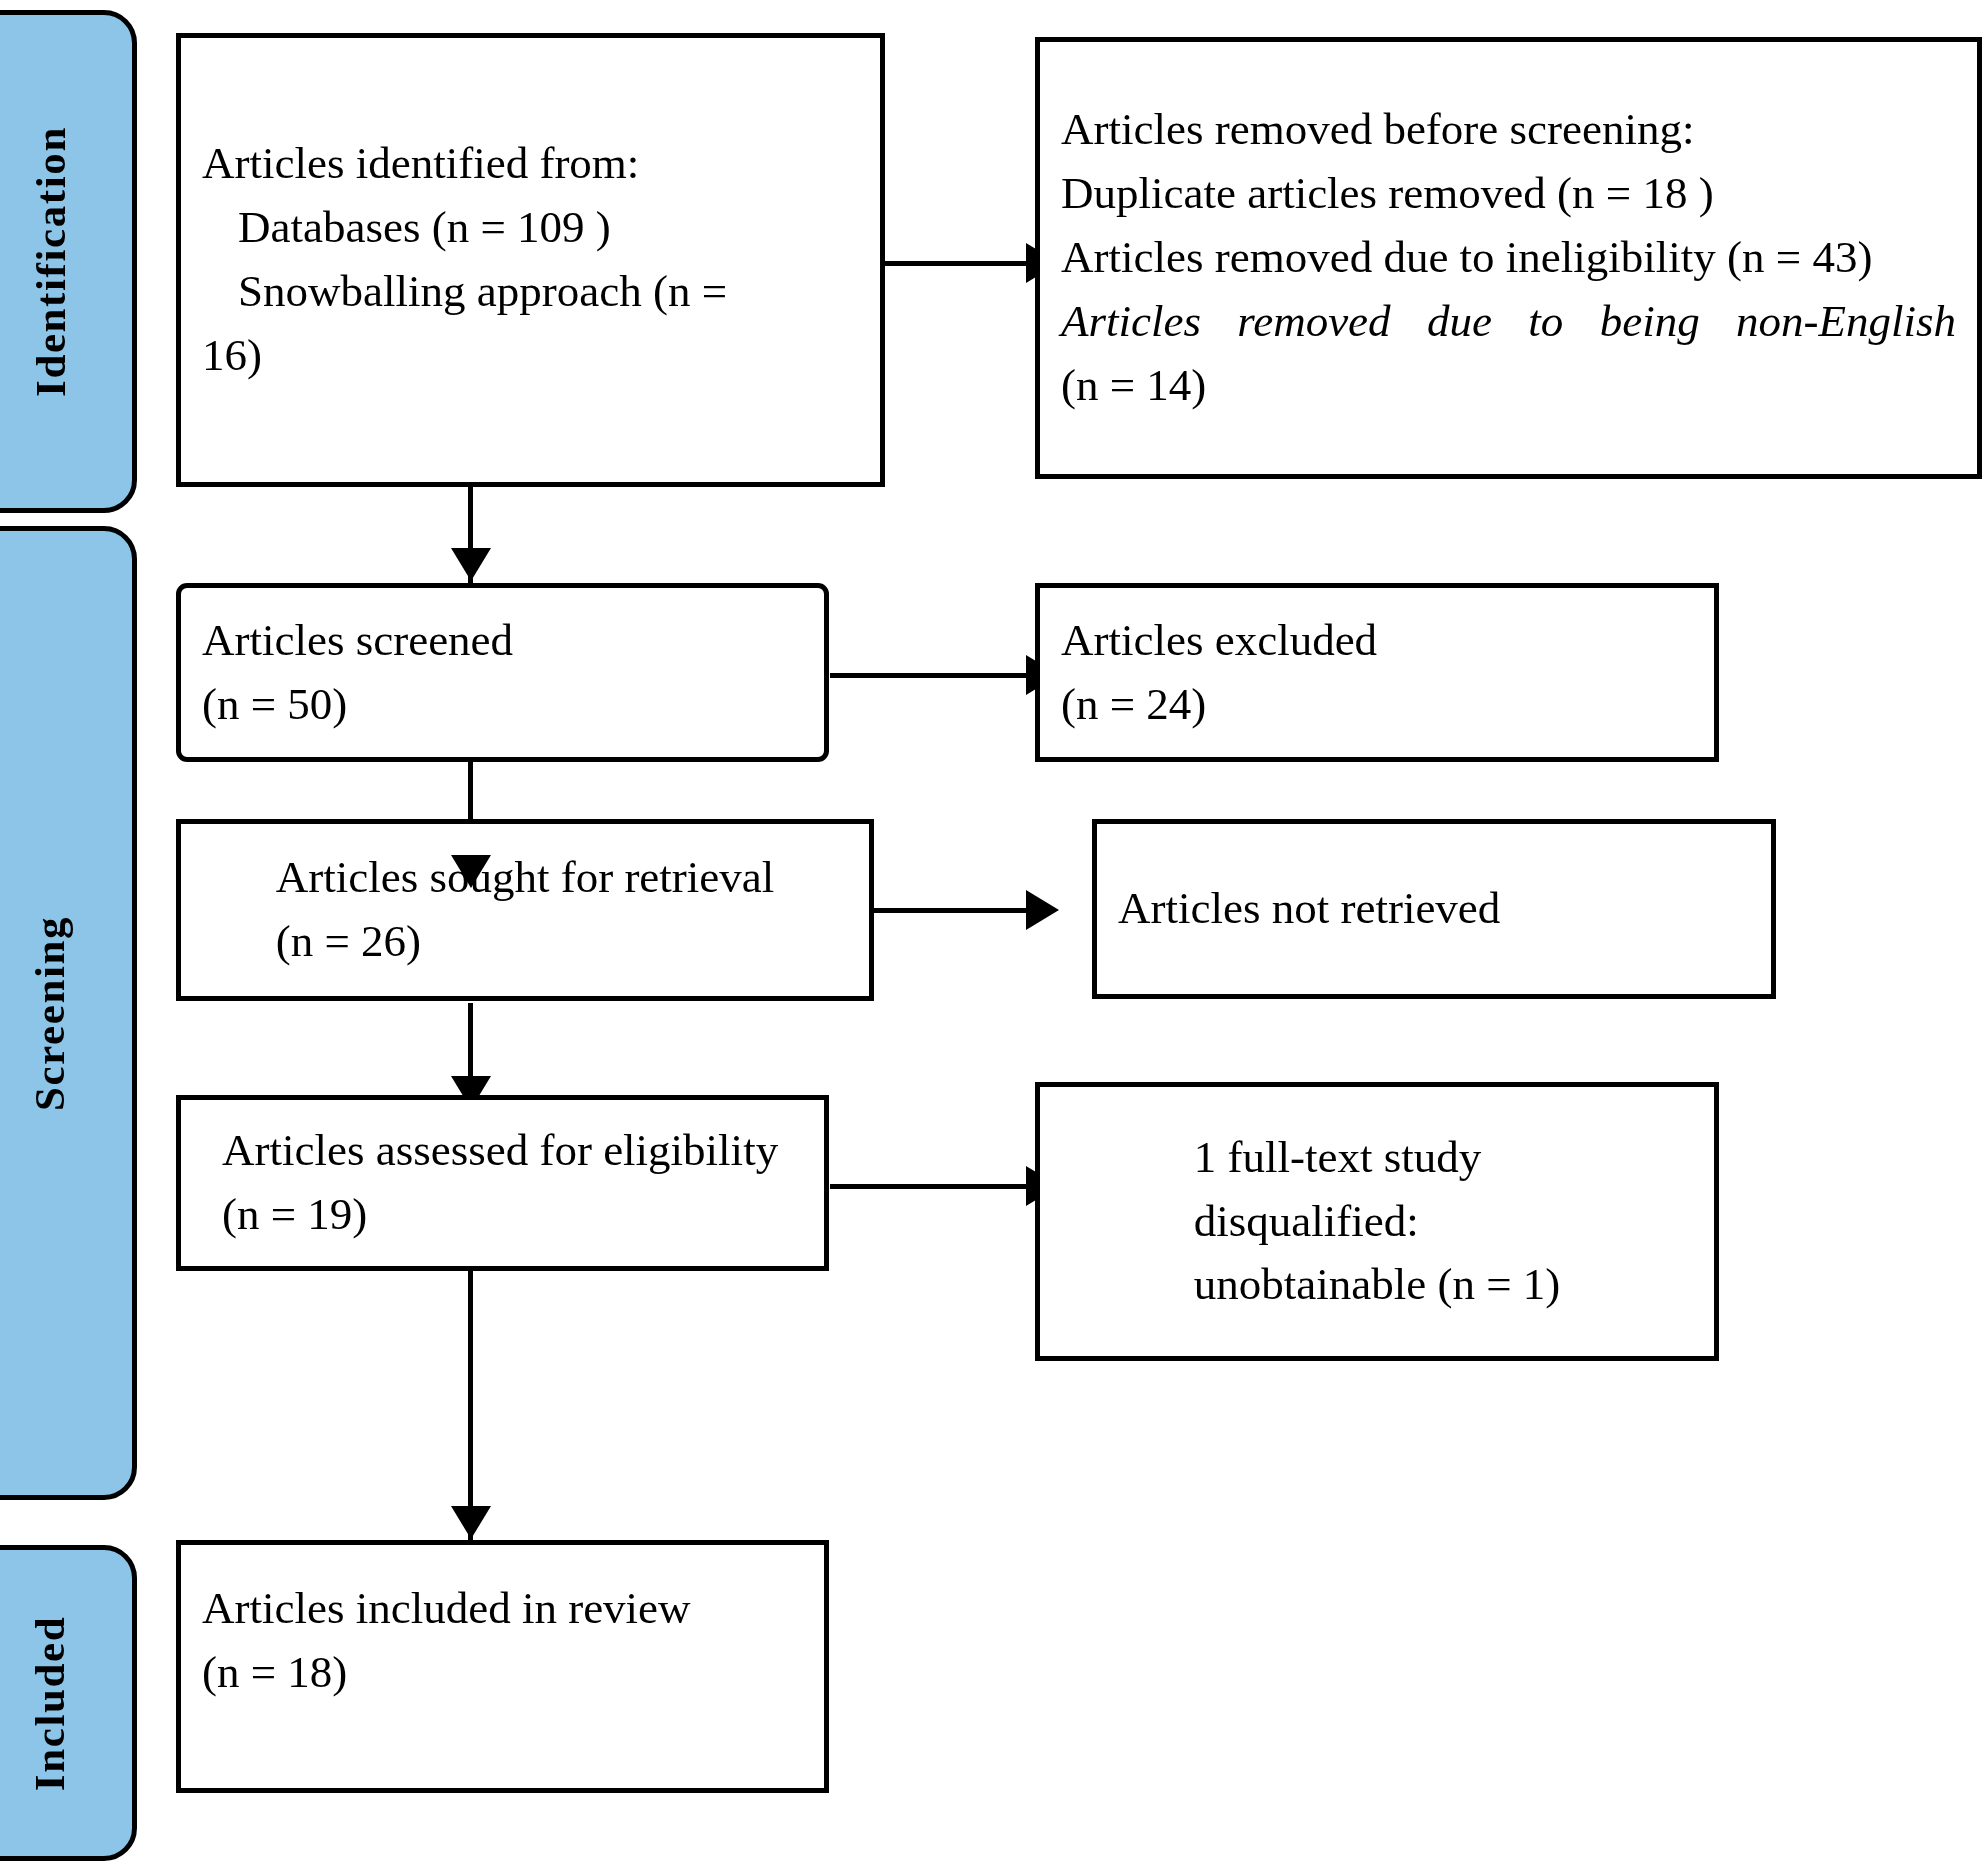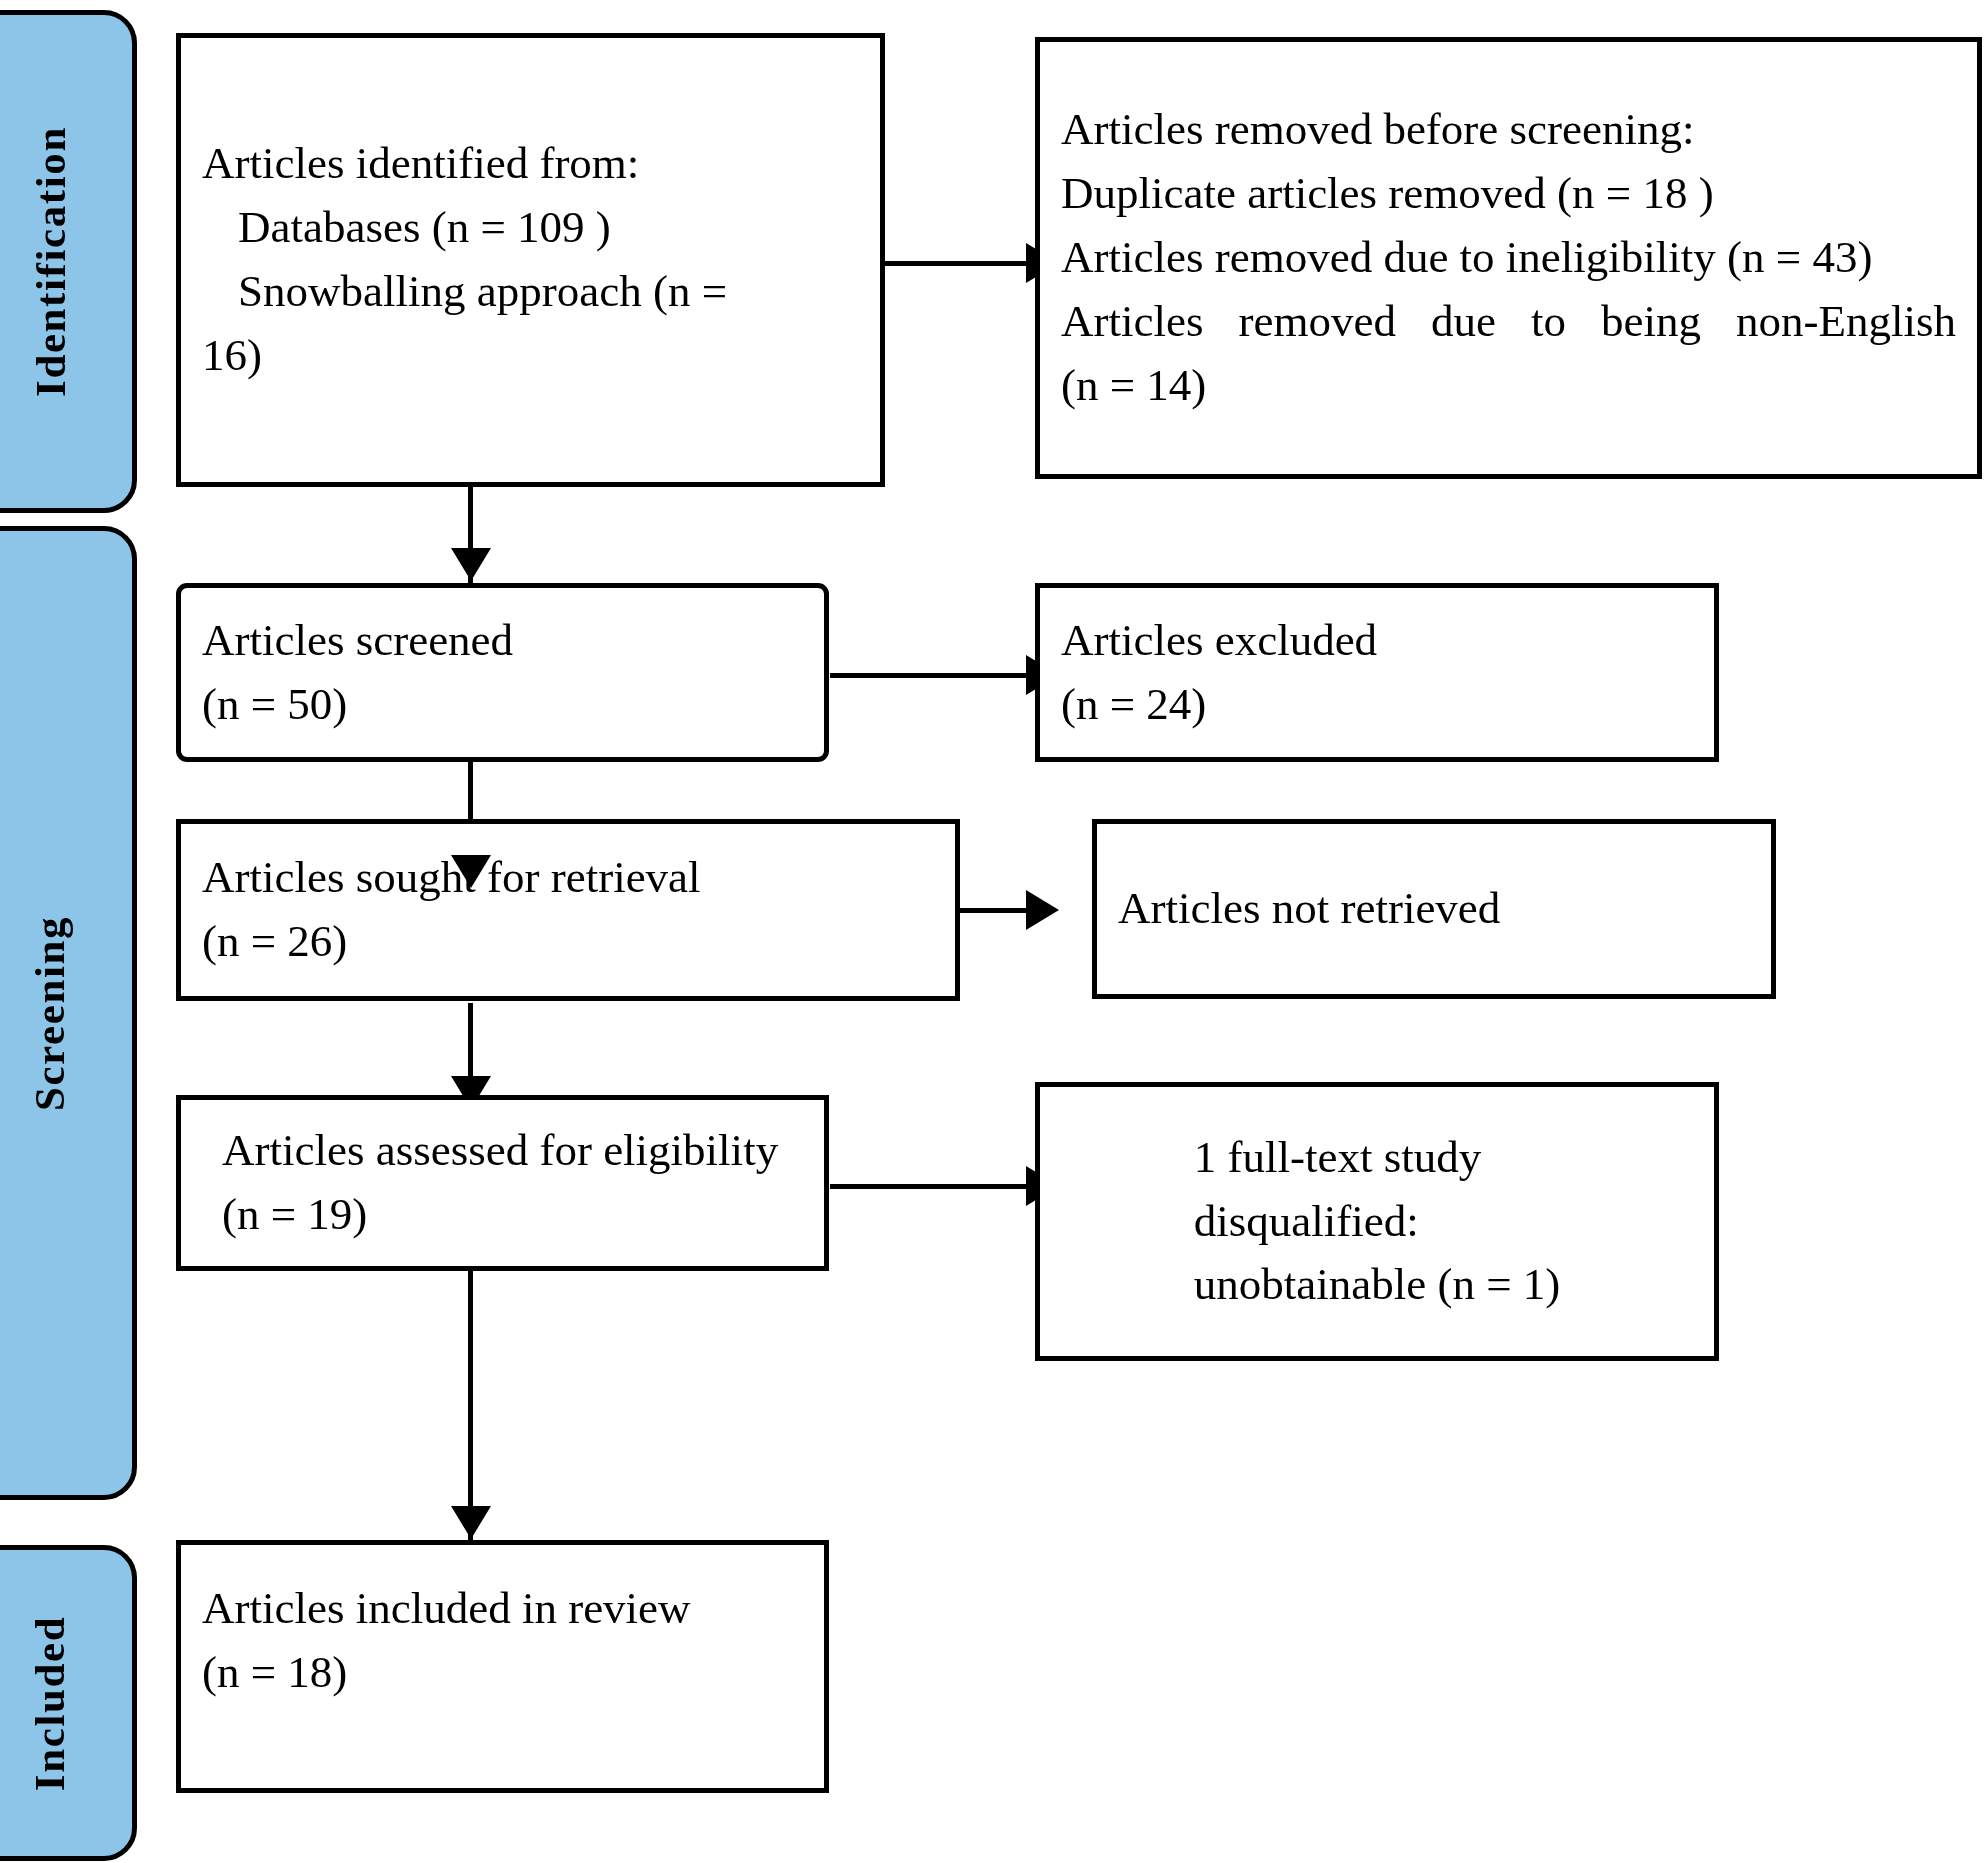--- a/index.html
+++ b/index.html
@@ -59,20 +59,21 @@
     display: block;
     white-space: nowrap;
   }
   .flow-box .box-text .ln.indent {
     padding-left: 36px;
   }
   .flow-box.justify .box-text .ln.just {
     white-space: normal;
     text-align: justify;
     text-align-last: justify;
+    font-style: italic;
   }
 
   
   .vline {
     position: absolute;
     width: 4.7px;
     background: #000000;
   }
   .hline {
     position: absolute;
@@ -163,21 +164,21 @@
     </div>
   </div>
 
   <div class="flow-box" style="left:1035px; top:583px; width:684px; height:179px;">
     <div class="box-text">
       <span class="ln">Articles excluded</span>
       <span class="ln">(n = 24)</span>
     </div>
   </div>
 
-  <div class="flow-box" style="left:176px; top:819px; width:784px; height:182px;">
+  <div class="flow-box" style="left:176px; top:819px; width:698px; height:182px;align-items:center;">
     <div class="box-text">
       <span class="ln">Articles sought for retrieval</span>
       <span class="ln">(n = 26)</span>
     </div>
   </div>
 
   <div class="flow-box" style="left:1092px; top:819px; width:684px; height:180px;">
     <div class="box-text">
       <span class="ln">Articles not retrieved</span>
     </div>

